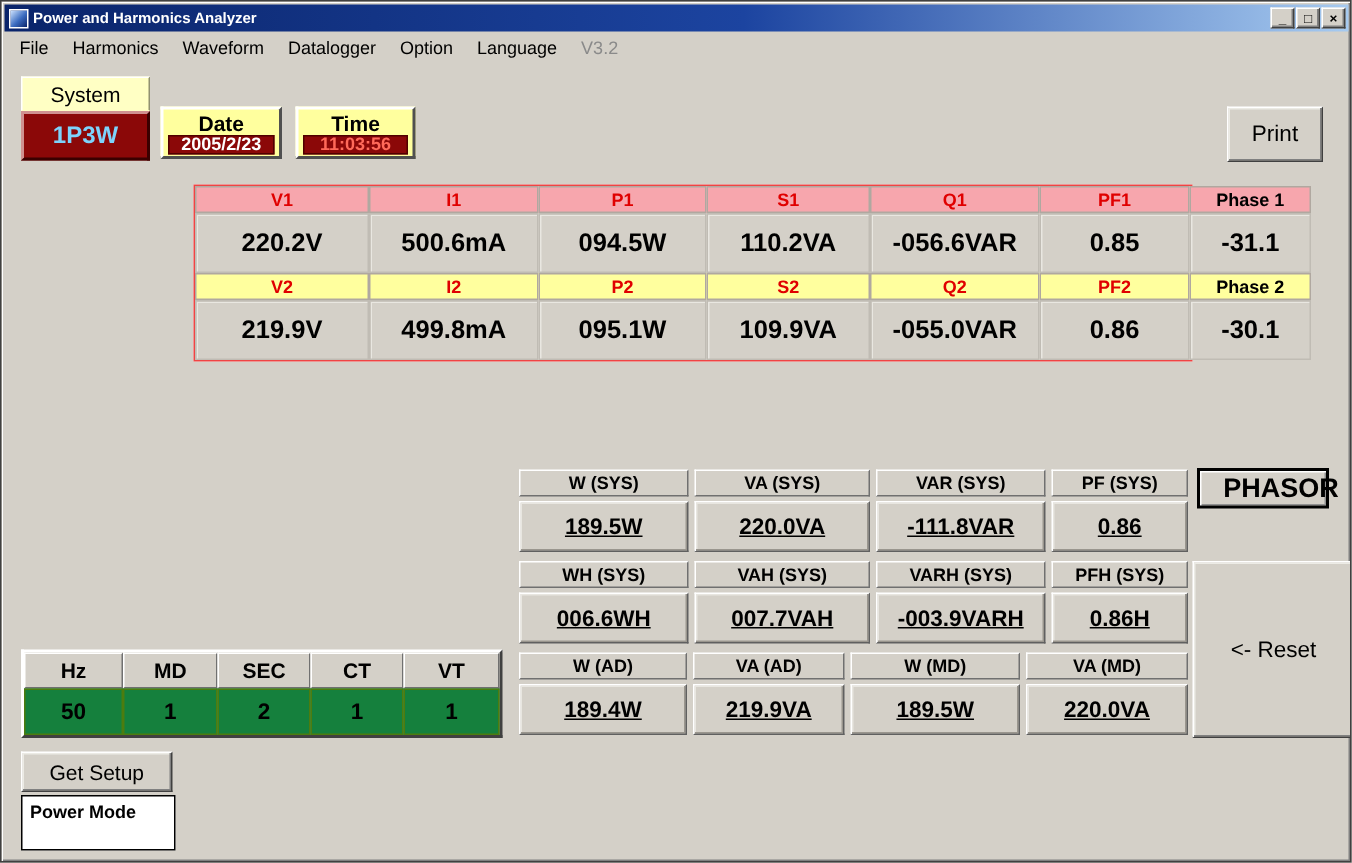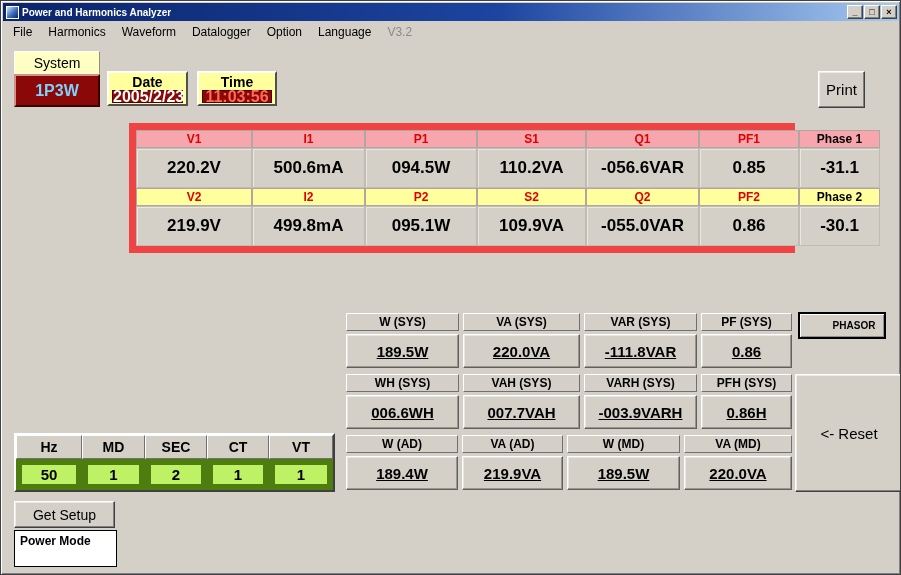--- a/index.html
+++ b/index.html
@@ -71,34 +71,34 @@
   .dts {
     position: absolute; top: 70px; height: 35px;
     background: #ffff9e;
     border: 2px solid; border-color: #ffffff #505050 #505050 #ffffff;
     text-align: center; cursor: default;
   }
   .dts .lbl { font-weight: bold; font-size: 14px; line-height: 15px; color: #000; }
   .dts .val {
     margin: 0 3px; height: 13px; background: #8b0808;
     border: 1px solid #500000;
-    font-size: 16px; font-weight: bold; line-height: 11px; color: #ffffff;
+    font-size: 12px; font-weight: bold; line-height: 11px; color: #ffffff;
   }
   .dts .val.time { color: #ff6a5a; }
   .print-btn {
-    position: absolute; left: 817px; top: 70px; width: 47px; height: 37px;
+    position: absolute; left: 817px; top: 70px; width: 64px; height: 37px;
     font-size: 15px;
   }
   
   .phase-table {
     position: absolute; left: 128px; top: 122px; width: 666px;
     display: grid;
     grid-template-columns: 116px 113px 112px 109px 113px 100px 81px;
     grid-template-rows: 18px 40px 18px 40px;
-    border: 7px solid #ef4444;
+    border: 1px solid #ef4444;
     background: #ffffff;
   }
   .ph-h {
     display: flex; align-items: center; justify-content: center;
     font-size: 12px; font-weight: bold; color: #e00000;
     border: 1px solid #b0a8a0;
   }
   .ph-h.pink { background: #f7a6ad; }
   .ph-h.yellow { background: #ffff9e; }
   .ph-h.phasecol { color: #000000; }
@@ -129,21 +129,21 @@
     font-size: 15px; font-weight: bold; color: #000;
     background: #d4d0c8;
     border: 1px solid; border-color: #ffffff #606060 #606060 #ffffff;
     box-shadow: inset -1px -1px 0 #9a968e, inset 1px 1px 0 #e8e6e0;
     text-decoration: underline;
   }
   .phasor-btn {
     position: absolute; left: 797px; top: 311px; width: 88px; height: 27px;
     background: #d4d0c8; border: 2px solid #000000;
     box-shadow: inset 1px 1px 0 #ffffff, inset -1px -1px 0 #909090;
-    font-size: 10px; font-weight: bold; padding-left: 24px;
+    font-size: 18px; font-weight: bold; padding-left: 24px;
   }
   .reset-btn {
     position: absolute; left: 794px; top: 373px; width: 108px; height: 118px;
     font-size: 15px;
   }
   
   .settings-table {
     position: absolute; left: 13px; top: 432px;
     display: grid;
     grid-template-columns: 66px 63px 62px 62px 64px;
@@ -153,22 +153,22 @@
   }
   .set-h {
     display: flex; align-items: center; justify-content: center;
     font-size: 14px; font-weight: bold; color: #000;
     background: #d4d0c8;
     border: 1px solid; border-color: #ffffff #707070 #707070 #ffffff;
   }
   .set-v {
     display: flex; align-items: center; justify-content: center;
     font-size: 15px; font-weight: bold; color: #000;
-    background: #bef264;
-    border: 6px solid #4d7c0f;
+    background: #15803d;
+    border: 1px solid #4d7c0f;
   }
   
   .getsetup-btn {
     position: absolute; left: 13px; top: 500px; width: 101px; height: 27px;
     font-size: 14px; font-weight: normal;
   }
   .power-mode {
     position: absolute; left: 13px; top: 529px; width: 103px; height: 37px;
     background: #ffffff; border: 1px solid #000000;
     font-size: 12px; font-weight: bold; color: #000;

